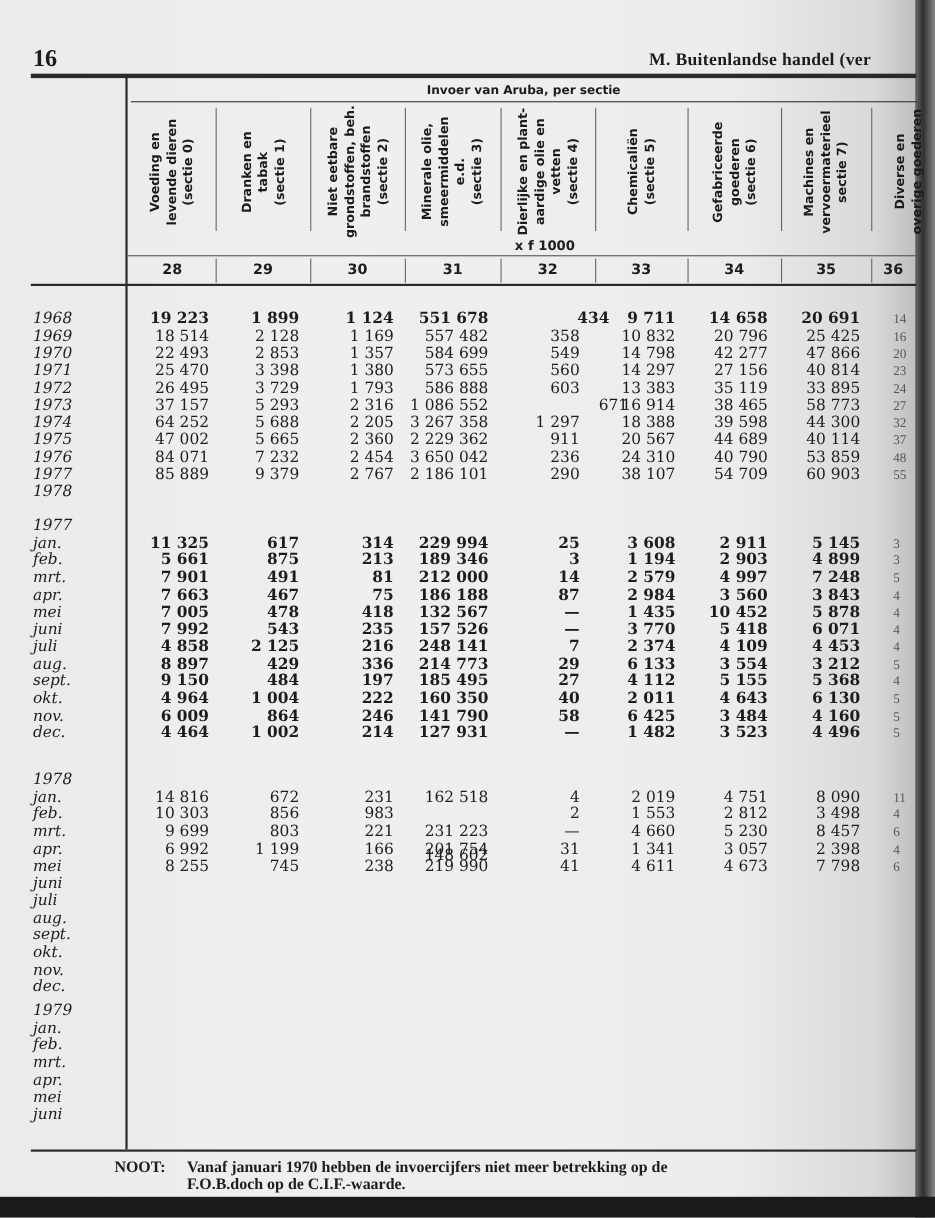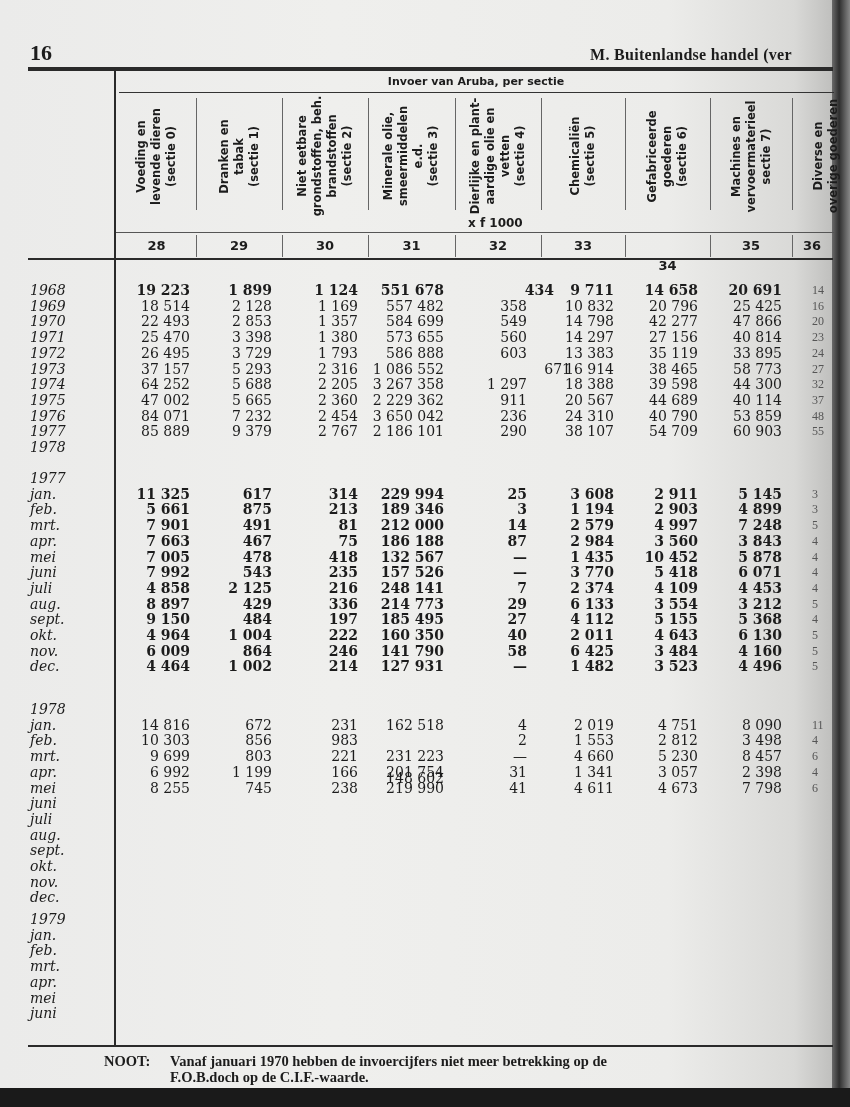--- a/index.html
+++ b/index.html
@@ -177,21 +177,21 @@
 
 <div class="unit-label">x f 1000</div>
 <div class="num-rule"></div>
 <div id="col-nums">
     <div class="col-num" style="left: 117px; width: 79px;">28</div>
     <div class="col-num" style="left: 196px; width: 86px;">29</div>
     <div class="col-num" style="left: 282px; width: 86px;">30</div>
     <div class="col-num" style="left: 368px; width: 87px;">31</div>
     <div class="col-num" style="left: 455px; width: 86px;">32</div>
     <div class="col-num" style="left: 541px; width: 84px;">33</div>
-    <div class="col-num" style="left: 625px; width: 85px; margin-top: 20px;">34</div>
+    <div class="col-num" style="left: 625px; width: 85px;">34</div>
     <div class="col-num" style="left: 710px; width: 82px;">35</div>
     <div class="col-num" style="left: 792px; width: 40px;">36</div>
   </div>
 <div class="head-bottom-rule"></div>
 
 <div id="stubs">
     <div class="stub b" style="top: 283px;">1968</div>
     <div class="stub b" style="top: 298.7px;">1969</div>
     <div class="stub b" style="top: 314.4px;">1970</div>
     <div class="stub" style="top: 330.1px;">1971</div>

